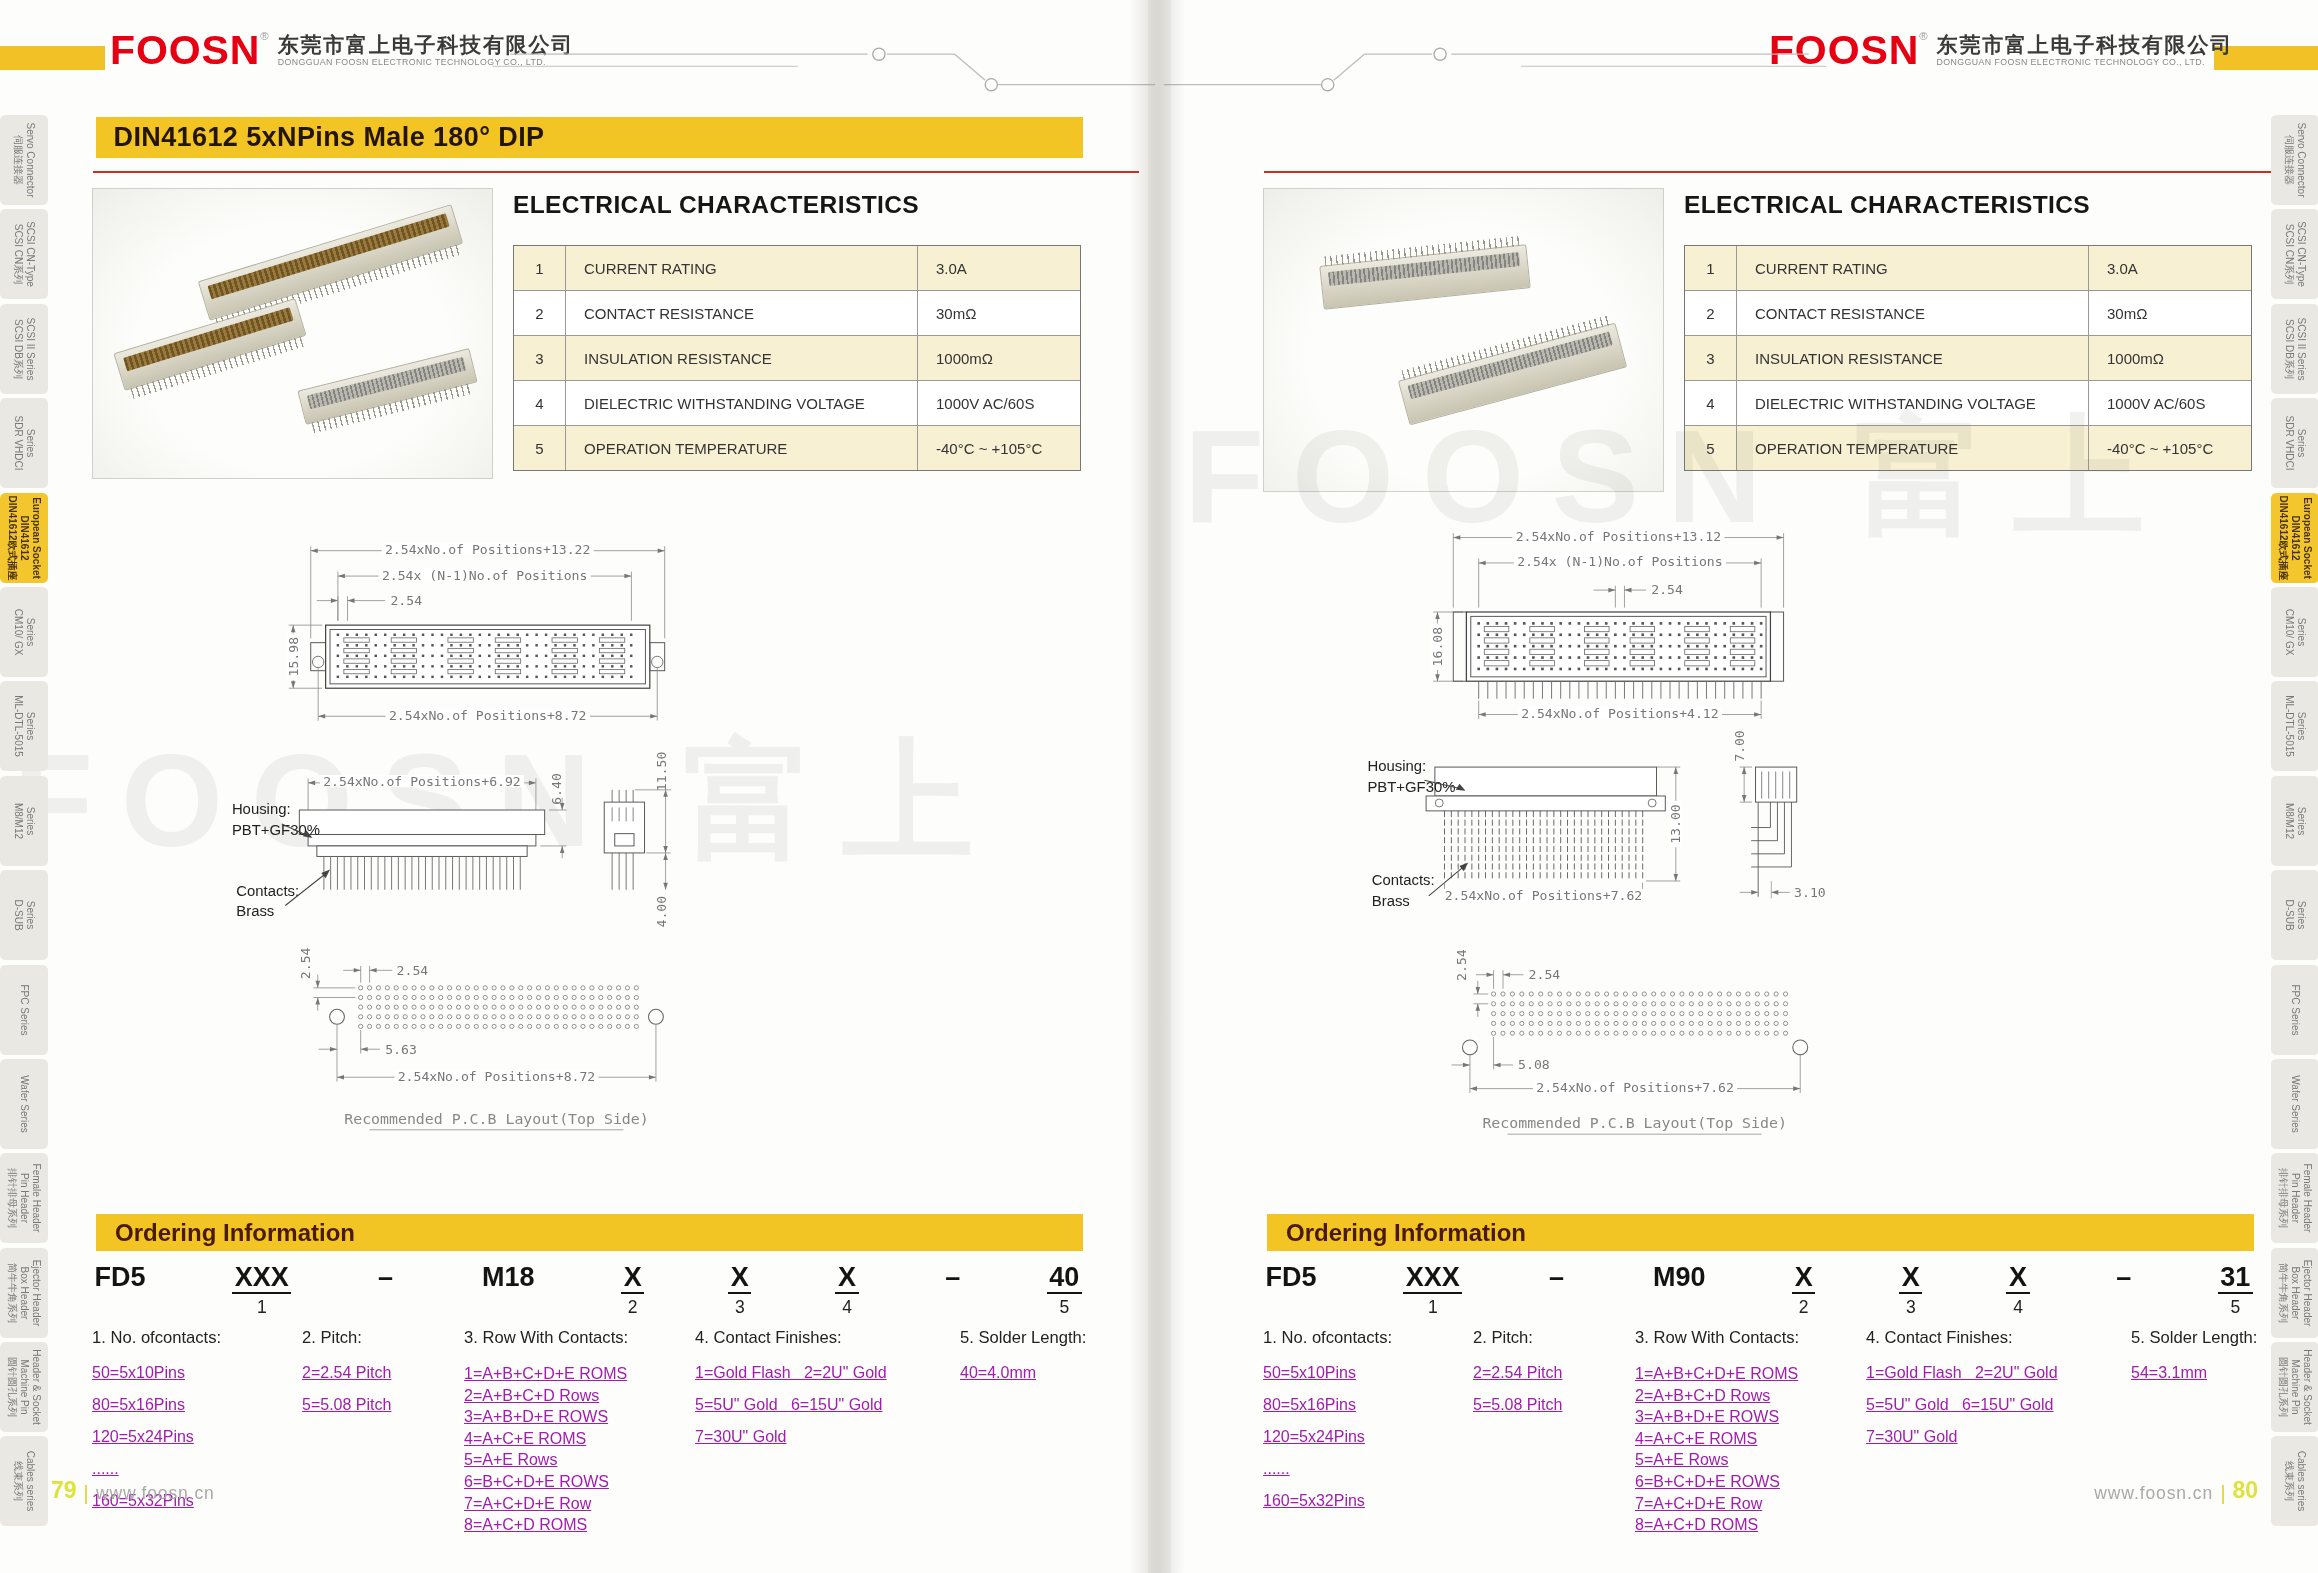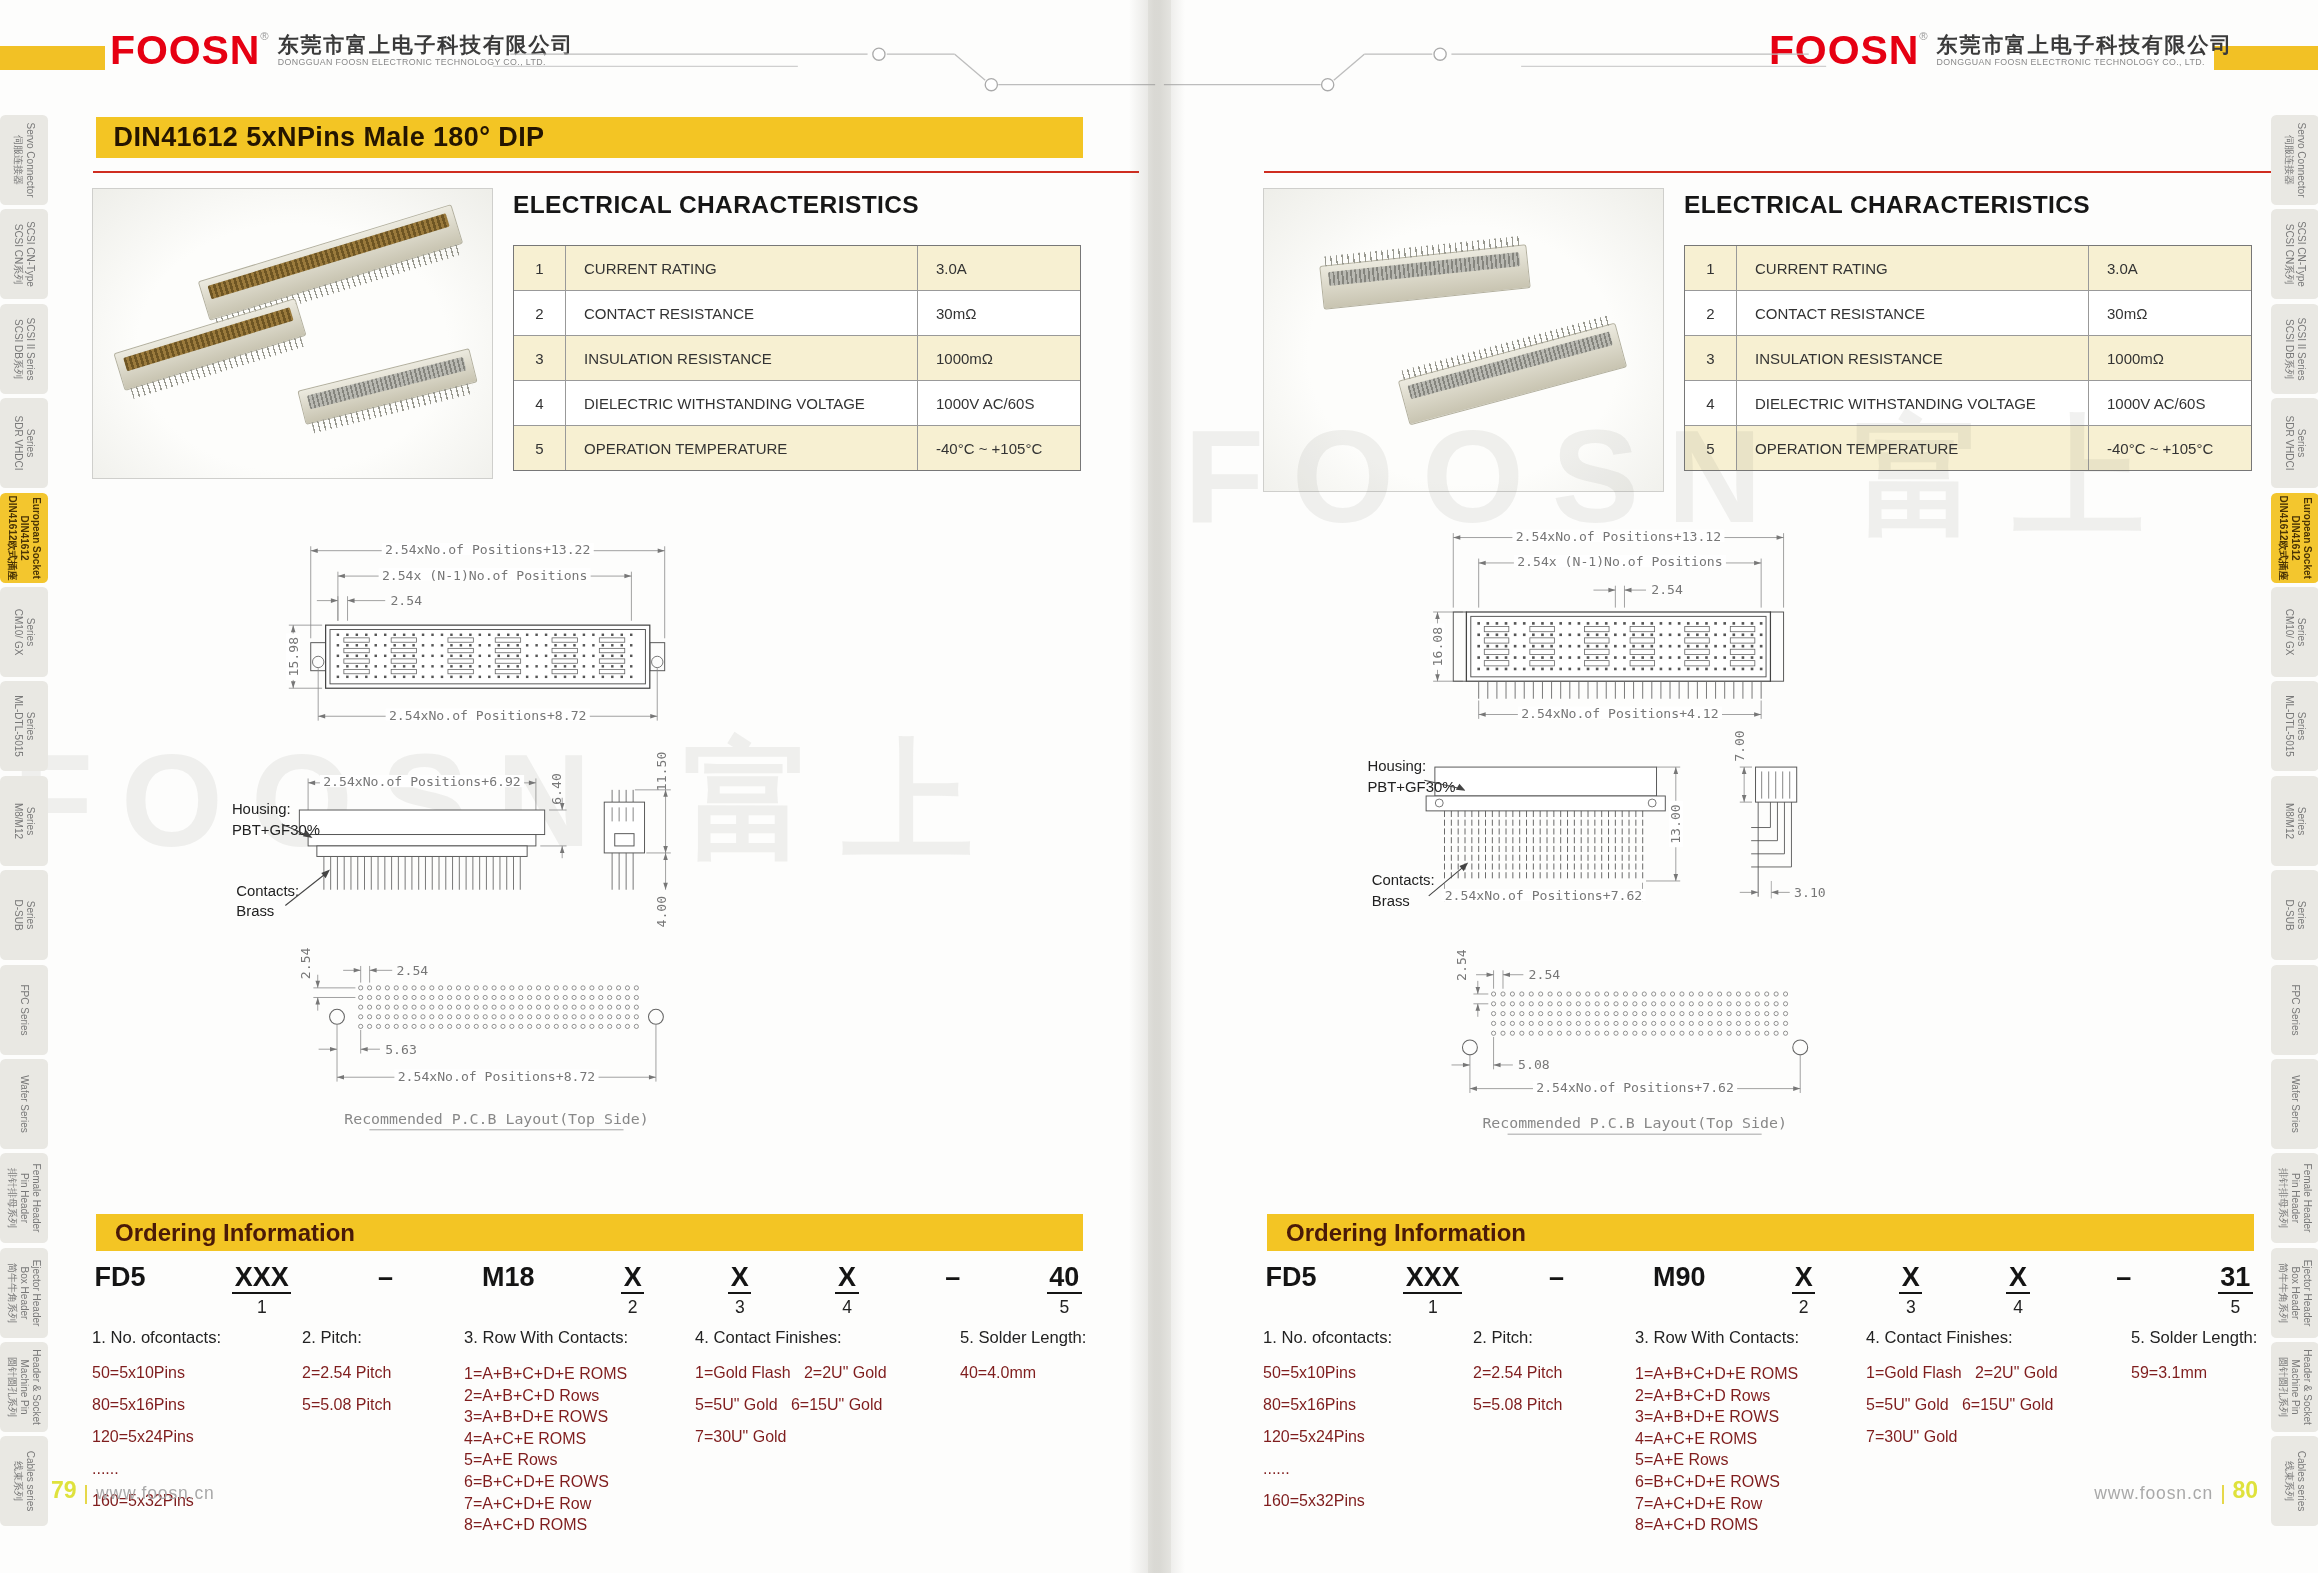--- a/index.html
+++ b/index.html
@@ -60,21 +60,21 @@
           display:flex;align-items:center;padding-left:19px;box-sizing:border-box;}
   .ordbar span{font-size:24px;font-weight:bold;color:#4a1a08;}
   .part{position:absolute;left:92px;top:1262px;width:990px;display:flex;justify-content:space-between;gap:18px;}
   .seg{display:flex;flex-direction:column;align-items:center;}
   .seg .t{font-size:27px;font-weight:bold;color:#141414;padding:0 2.6px;line-height:30px;}
   .seg.u .t{border-bottom:2.6px solid #141414;}
   .seg .n{font-size:17.5px;color:#222;margin-top:2.6px;}
   .ordcols{position:absolute;left:92px;top:1328px;width:1003px;height:206px;}
   .ocol{position:absolute;top:0;}
   .ocol .ot{font-size:16.6px;color:#222;margin-bottom:16px;}
-  .ocol .ol{font-size:16px;color:#7f1d1d;margin-bottom:14px;white-space:pre;}
+  .ocol .ol{font-size:16px;color:#a21caf;margin-bottom:14px;white-space:pre;text-decoration:underline;}
   .ocol.tight .ol{margin-bottom:2.6px;line-height:19px;}
   
   .footer{position:absolute;top:1477px;display:flex;align-items:flex-end;gap:8.8px;}
   .footer.l{left:51px;}
   .footer.r{right:61px;}
   .pno{font-size:23px;font-weight:bold;color:#dfe23c;}
   .fsep{width:1.8px;height:19px;background:#e6d84a;}
   .site{font-size:17.5px;color:#a9a9a9;letter-spacing:0.9px;}
   
   .sidebar{position:absolute;top:115px;width:48px;display:flex;flex-direction:column;gap:4.4px;z-index:30;}
@@ -1477,21 +1477,21 @@
           <div class="ol">8=A+C+D ROMS</div>
         </div>
         <div class="ocol" style="left: 603px;">
     <div class="ot">4. Contact Finishes:</div>
   <div class="ol">1=Gold Flash   2=2U" Gold</div>
           <div class="ol">5=5U" Gold   6=15U" Gold</div>
           <div class="ol">7=30U" Gold</div>
         </div>
         <div class="ocol" style="left: 868px;">
     <div class="ot">5. Solder Length:</div>
-  <div class="ol">59=3.1mm</div>
+  <div class="ol">54=3.1mm</div>
         </div>
       </div>
 
     <div class="footer r">
       <span class="site">www.foosn.cn</span>
       <span class="fsep"></span>
       <span class="pno">80</span>
     </div>
     <div class="sidebar" id="sbR">
         <div class="tab">

